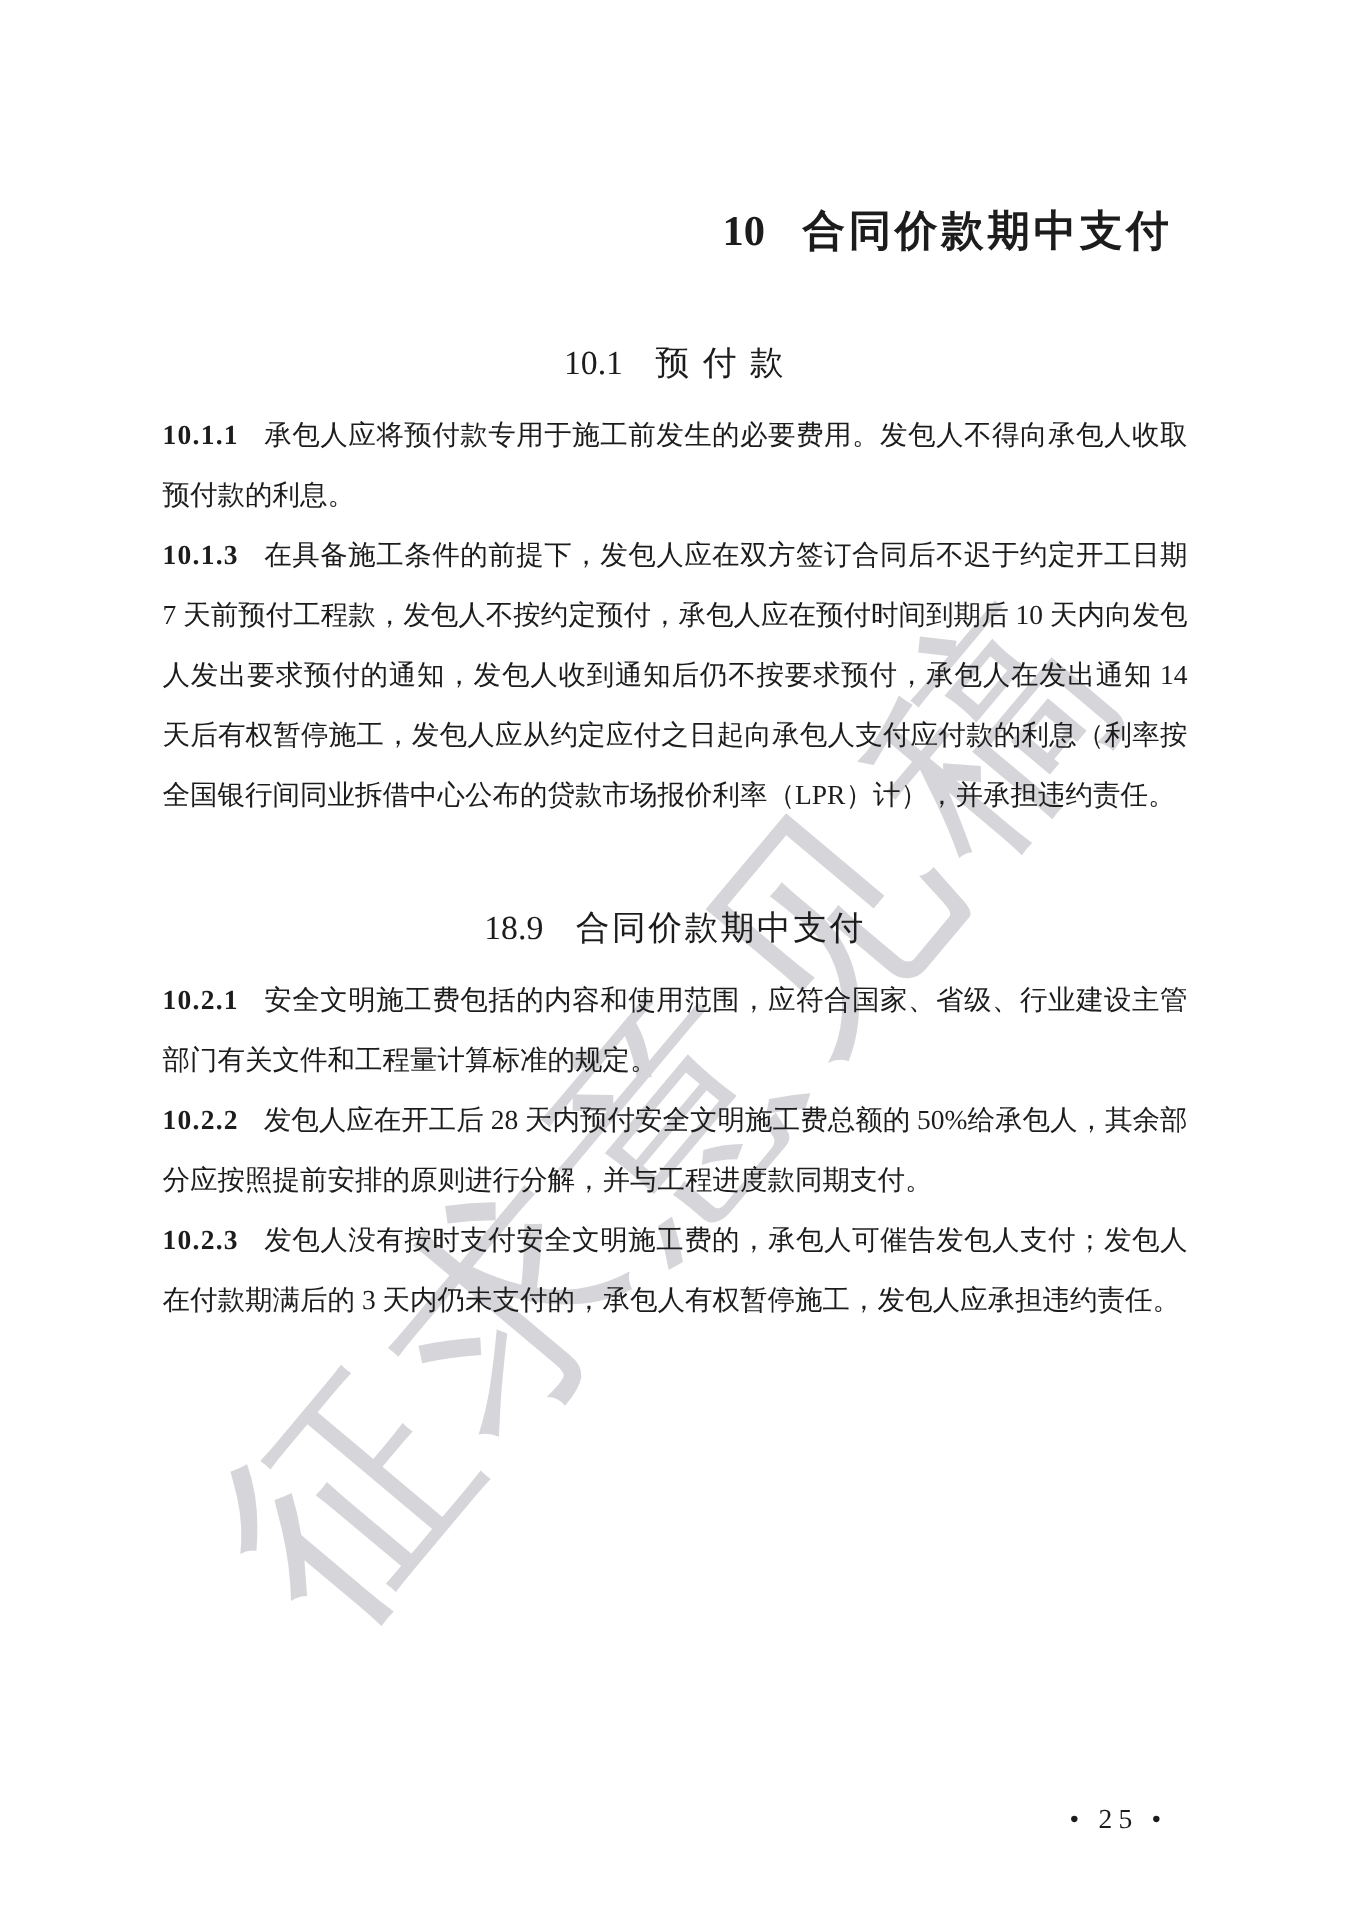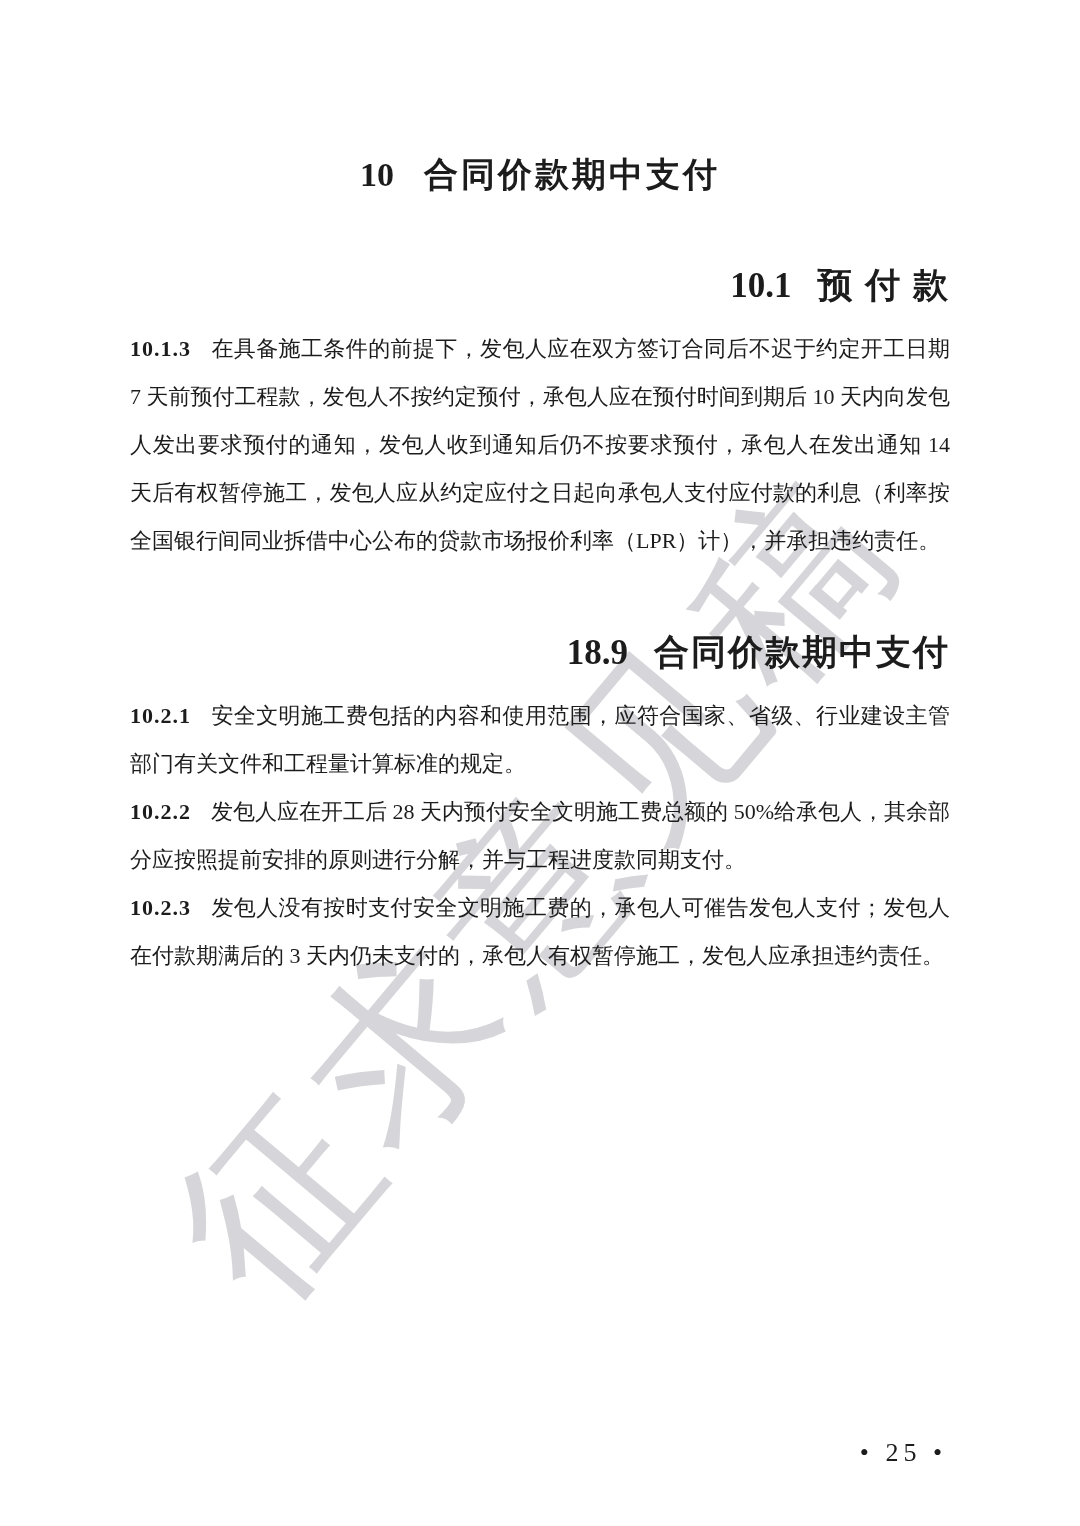--- a/index.html
+++ b/index.html
@@ -30,57 +30,57 @@
     z-index: 0;
     user-select: none;
     pointer-events: none;
   }
   .content {
     position: relative;
     z-index: 1;
     padding: 150px 130px 0 130px;
   }
   h1.chapter {
-    text-align: center;
+    text-align: right;
     font-size: 34px;
     font-weight: bold;
-    margin: 2px;
+    margin: 12px;
     letter-spacing: 3px;
   }
   .chapter-number {
     margin-right: 30px;
     letter-spacing: 0;
   }
   h2.section {
-    text-align: right;
-    font-size: 35px;
-    font-weight: bold;
+    text-align: center;
+    font-size: 27px;
+    font-weight: normal;
     margin: 64px 0 16px 0;
     letter-spacing: 2px;
   }
   .section-number {
     margin-right: 26px;
     letter-spacing: 0;
   }
   p.clause {
     font-size: 22px;
     line-height: 48px;
     text-align: justify;
     margin: 0;
   }
   .clause-number {
     font-weight: bold;
     margin-right: 20px;
     letter-spacing: 1px;
   }
   .page-number {
     position: absolute;
-    right: 133px;
+    right: 146px;
     bottom: 58px;
-    font-size: 26px;
+    font-size: 22px;
     letter-spacing: 5px;
     z-index: 1;
   }
 </style>
 </head>
 <body>
 
 <div class="page">
 
   <div class="watermark">征求意见稿</div>
@@ -89,20 +89,23 @@
 
     <h1 class="chapter">
       <span class="chapter-number">10</span><span>合同价款期中支付</span>
     </h1>
 
     <section>
       <h2 class="section">
         <span class="section-number">10.1</span><span>预 付 款</span>
       </h2>
 
+      <p class="clause">
+        <span class="clause-number">10.1.1</span><span>承包人应将预付款专用于施工前发生的必要费用。发包人不得向承包人收取预付款的利息。</span>
+      </p>
       <p class="clause">
         <span class="clause-number">10.1.3</span><span>在具备施工条件的前提下，发包人应在双方签订合同后不迟于约定开工日期 7 天前预付工程款，发包人不按约定预付，承包人应在预付时间到期后 10 天内向发包人发出要求预付的通知，发包人收到通知后仍不按要求预付，承包人在发出通知 14 天后有权暂停施工，发包人应从约定应付之日起向承包人支付应付款的利息（利率按全国银行间同业拆借中心公布的贷款市场报价利率（LPR）计），并承担违约责任。</span>
       </p>
     </section>
 
     <section>
       <h2 class="section">
         <span class="section-number">18.9</span><span>合同价款期中支付</span>
       </h2>
 

